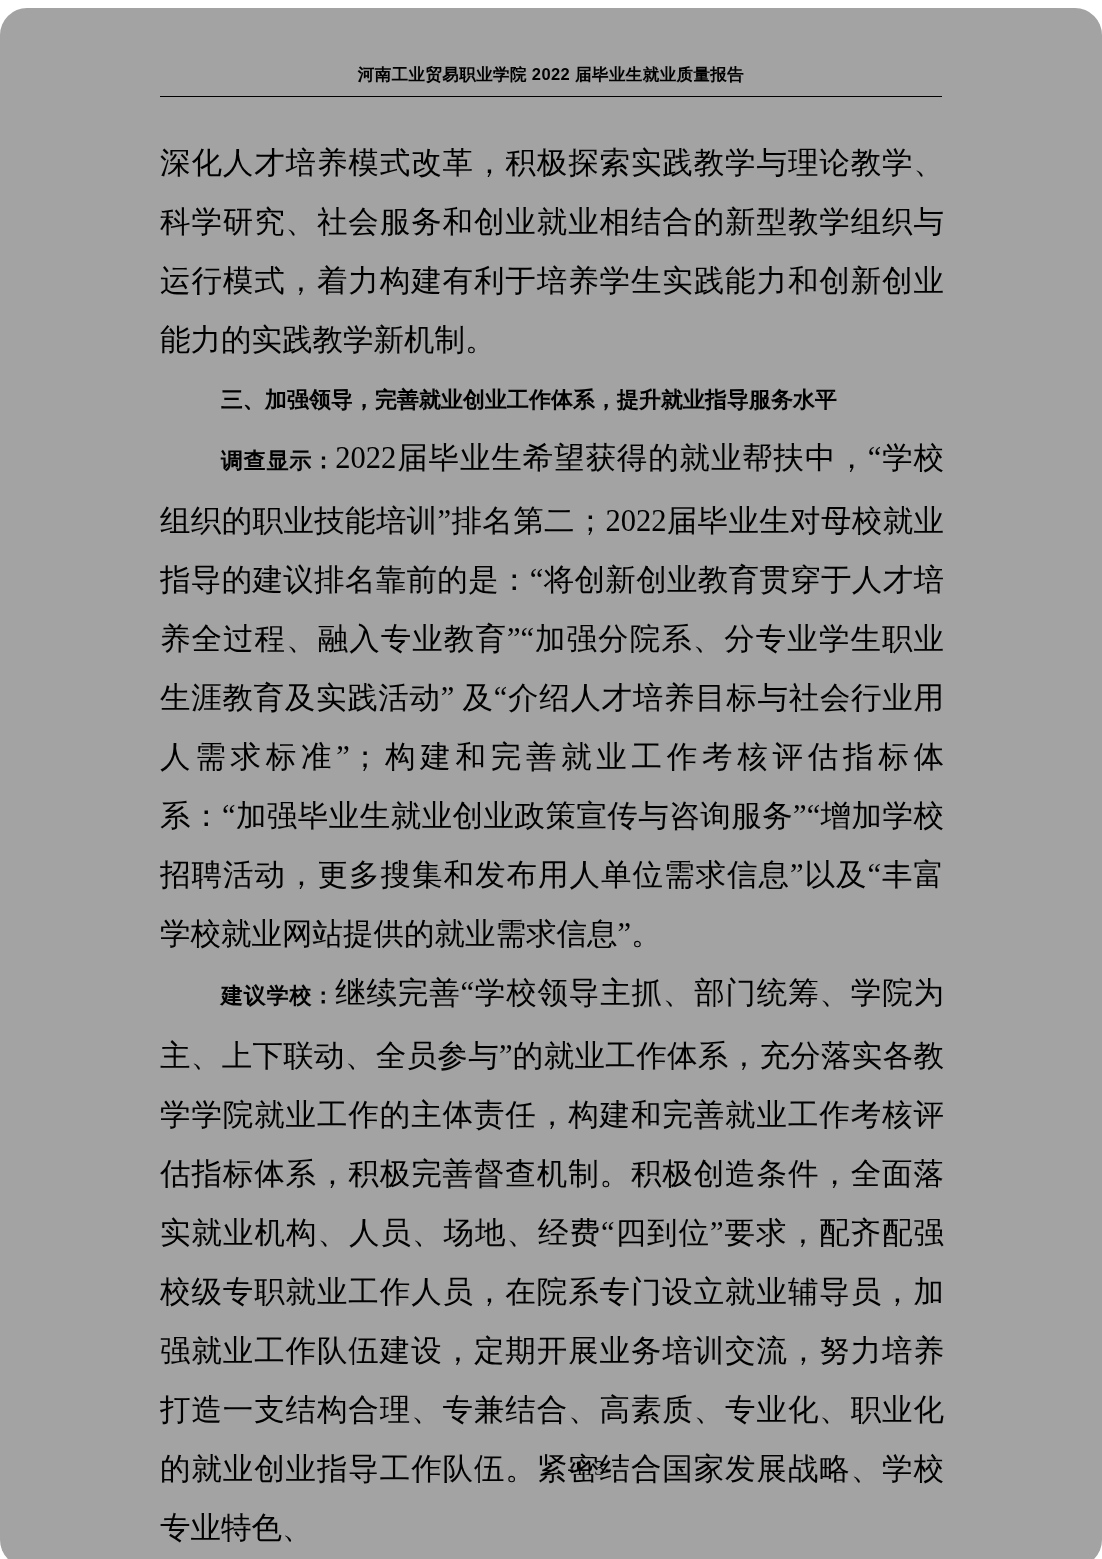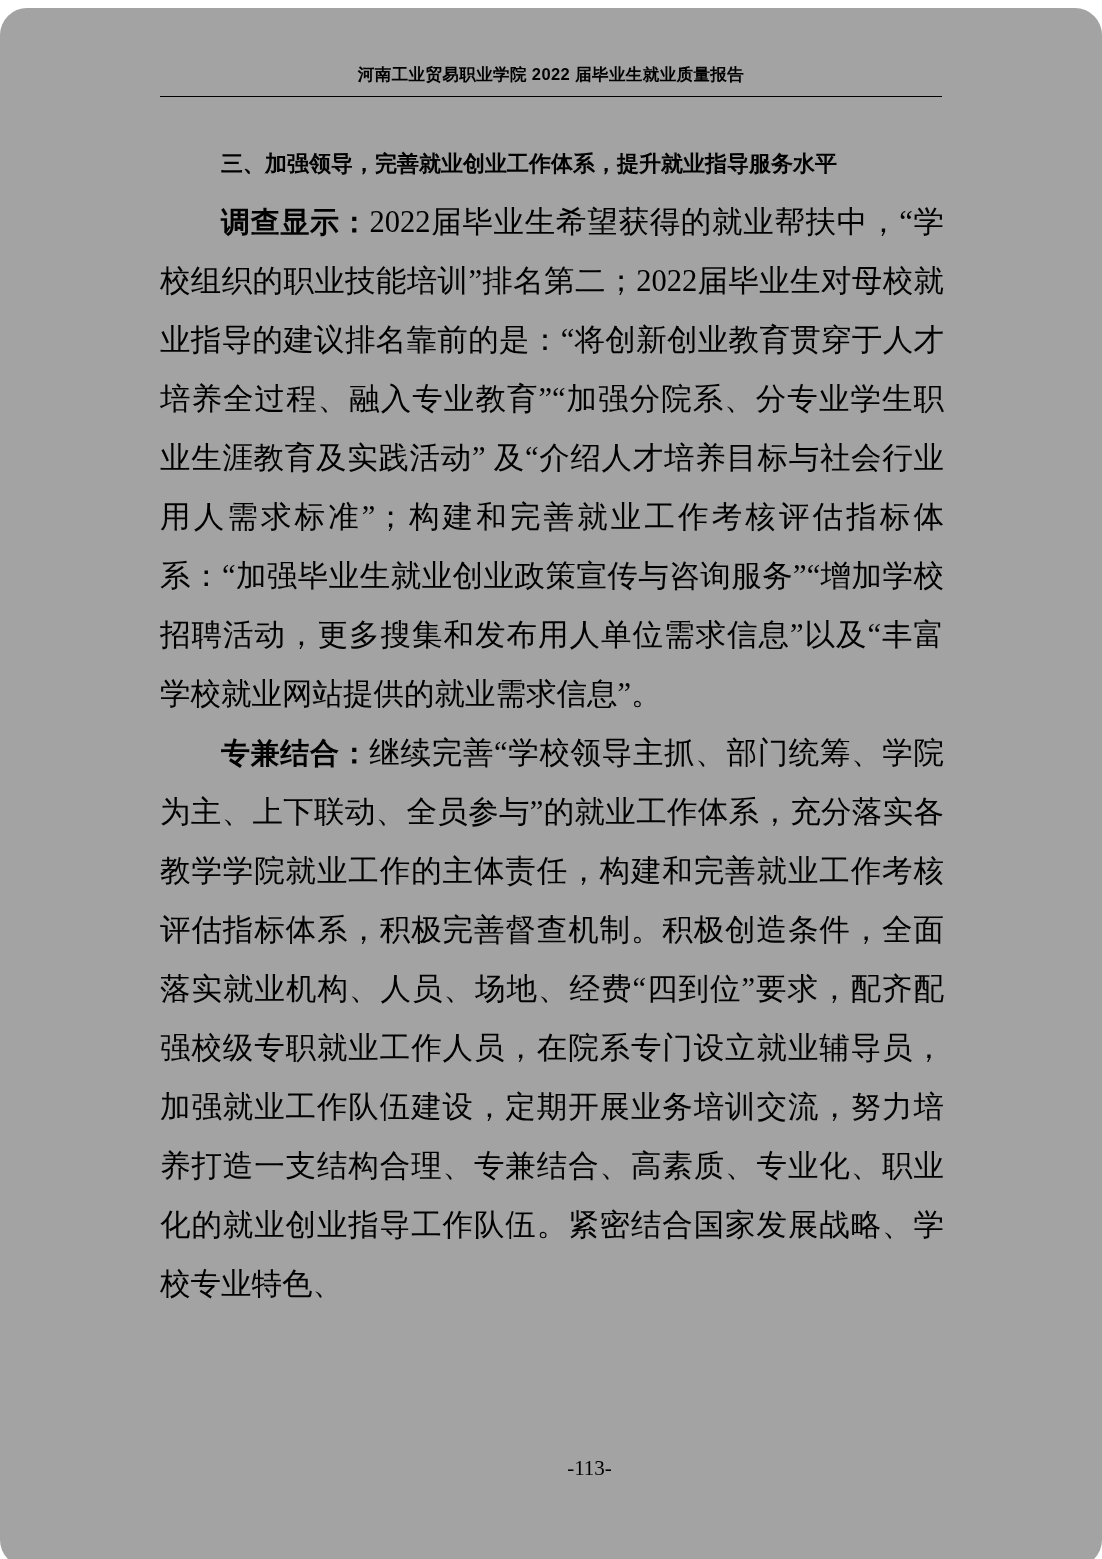--- a/index.html
+++ b/index.html
@@ -62,22 +62,22 @@
     font-family: "Liberation Sans", sans-serif;
     font-weight: bold;
     font-size: 22px;
     line-height: 59px;
     text-align: justify;
     text-justify: inter-ideograph;
     text-indent: 61px;
   }
   .bold-lead {
     font-weight: bold;
-    font-family: Liberation Sans, sans-serif;
-    font-size: 29px;
+    font-family: Liberation Mono, monospace;
+    font-size: 22px;
   }
   .footer {
     position: absolute;
     top: 1448px;
     left: 0;
     width: 1099px;
     text-align: center;
     font-family: "Liberation Serif", serif;
     font-size: 21px;
     color: #000;
@@ -87,24 +87,25 @@
 </head>
 <body>
 
 <div class="page">
 
   <div class="header">河南工业贸易职业学院 2022 届毕业生就业质量报告</div>
   <div class="header-rule"></div>
 
   <div class="content">
 
+    <p>深化人才培养模式改革，积极探索实践教学与理论教学、科学研究、社会服务和创业就业相结合的新型教学组织与运行模式，着力构建有利于培养学生实践能力和创新创业能力的实践教学新机制。</p>
 
     <div class="heading">三、加强领导，完善就业创业工作体系，提升就业指导服务水平</div>
 
     <p class="indent"><span class="bold-lead">调查显示：</span><span>2022届毕业生希望获得的就业帮扶中，“学校组织的职业技能培训”排名第二；2022届毕业生对母校就业指导的建议排名靠前的是：“将创新创业教育贯穿于人才培养全过程、融入专业教育”“加强分院系、分专业学生职业生涯教育及实践活动” 及“介绍人才培养目标与社会行业用人需求标准”；构建和完善就业工作考核评估指标体系：“加强毕业生就业创业政策宣传与咨询服务”“增加学校招聘活动，更多搜集和发布用人单位需求信息”以及“丰富学校就业网站提供的就业需求信息”。</span></p>
 
-    <p class="indent"><span class="bold-lead">专兼结合：</span><span>继续完善“学校领导主抓、部门统筹、学院为主、上下联动、全员参与”的就业工作体系，充分落实各教学学院就业工作的主体责任，构建和完善就业工作考核评估指标体系，积极完善督查机制。积极创造条件，全面落实就业机构、人员、场地、经费“四到位”要求，配齐配强校级专职就业工作人员，在院系专门设立就业辅导员，加强就业工作队伍建设，定期开展业务培训交流，努力培养打造一支结构合理、专兼结合、高素质、专业化、职业化的就业创业指导工作队伍。紧密结合国家发展战略、学校专业特色、</span></p>
+    <p class="indent"><span class="bold-lead">建议学校：</span><span>继续完善“学校领导主抓、部门统筹、学院为主、上下联动、全员参与”的就业工作体系，充分落实各教学学院就业工作的主体责任，构建和完善就业工作考核评估指标体系，积极完善督查机制。积极创造条件，全面落实就业机构、人员、场地、经费“四到位”要求，配齐配强校级专职就业工作人员，在院系专门设立就业辅导员，加强就业工作队伍建设，定期开展业务培训交流，努力培养打造一支结构合理、专兼结合、高素质、专业化、职业化的就业创业指导工作队伍。紧密结合国家发展战略、学校专业特色、</span></p>
 
   </div>
 
   <div class="footer">-113-</div>
 
 </div>
 
 </body></html>

